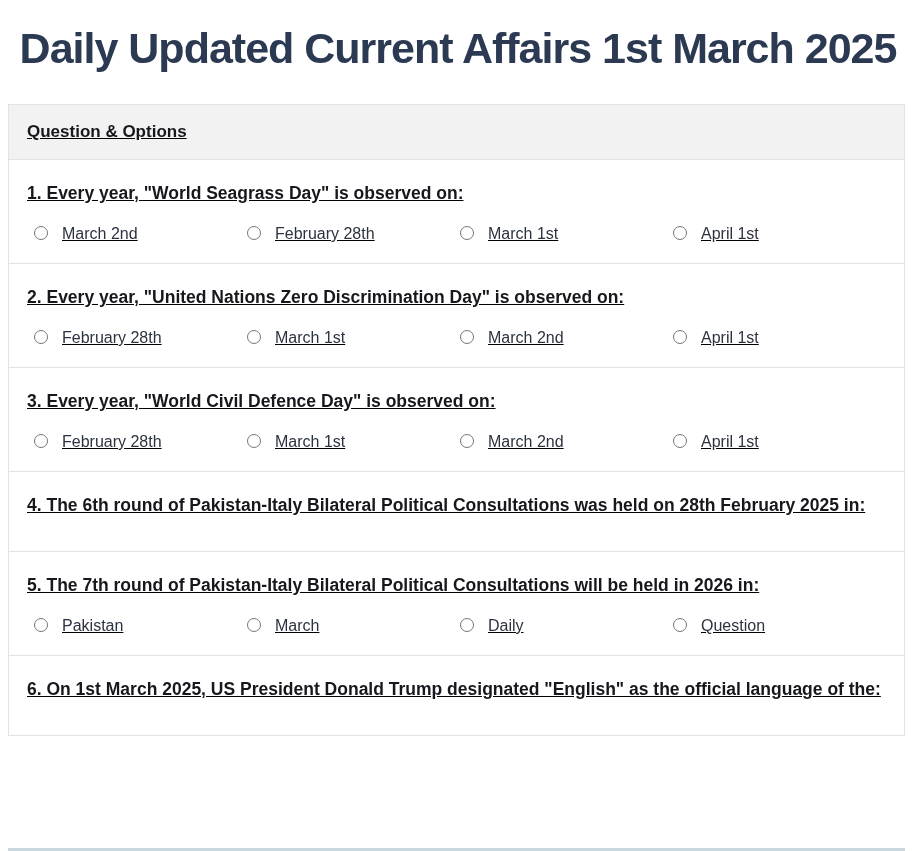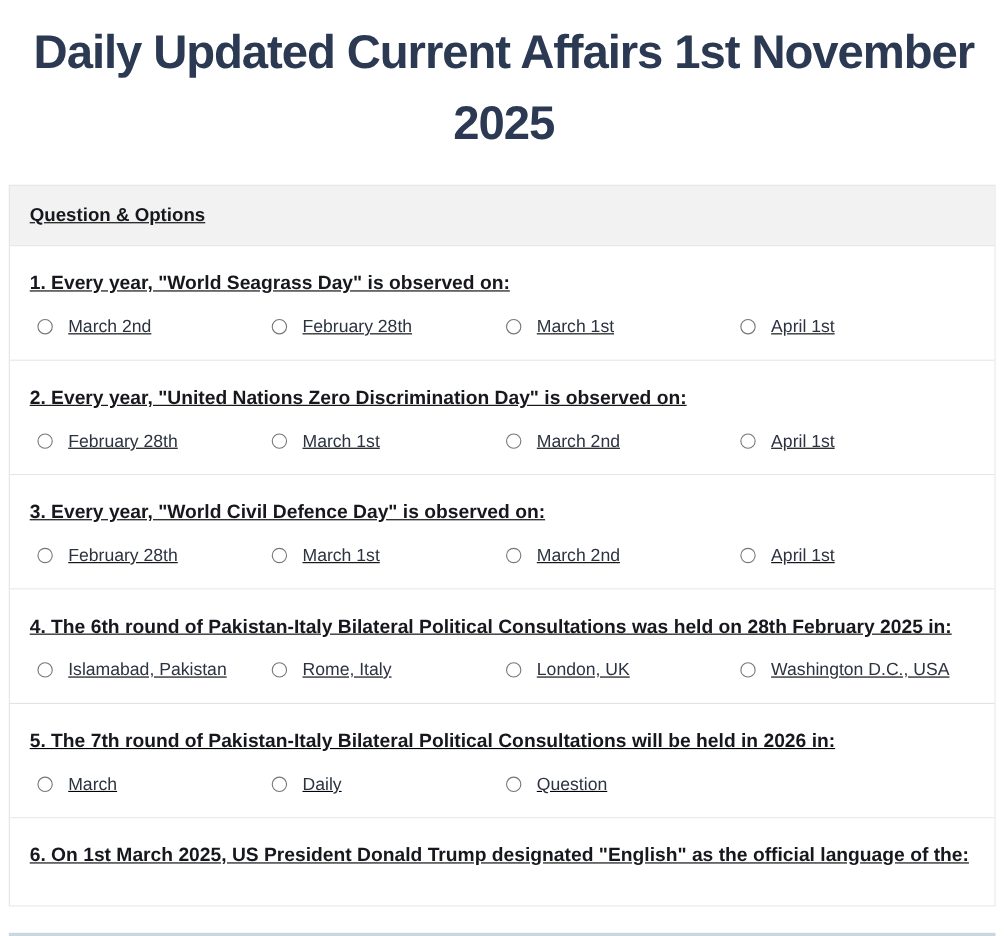--- a/index.html
+++ b/index.html
@@ -88,21 +88,21 @@
     left: 8px;
     right: 11px;
     bottom: 0;
     height: 3px;
     background: #c9d7df;
   }
 </style>
 </head>
 <body>
 
-<h1 class="page-title">Daily Updated Current Affairs 1st November 2025</h1>
+<h1 class="page-title">Daily Updated Current Affairs 1st March 2025</h1>
 
 <div class="qa-table">
   <div class="qa-header">
     <span>Question &amp; Options</span>
   </div>
   <div id="rows-container">
   <div class="qa-row">
     <div class="q-text">1. Every year, "World Seagrass Day" is observed on:</div>
     <div class="options">
   <label class="option">
@@ -172,46 +172,29 @@
 
   <label class="option">
     <input type="radio" name="q3" style="">
     <span class="option-label">April 1st</span>
   </label>
 </div>
   </div>
 
   <div class="qa-row">
     <div class="q-text">4. The 6th round of Pakistan-Italy Bilateral Political Consultations was held on 28th February 2025 in:</div>
-    <div class="options">
-  <label class="option">
-    <input type="radio" name="q4" style="">
-    <span class="option-label">Islamabad, Pakistan</span>
-  </label>
-
-  <label class="option">
-    <input type="radio" name="q4" style="">
-    <span class="option-label">Rome, Italy</span>
-  </label>
-
-  <label class="option">
-    <input type="radio" name="q4" style="">
-    <span class="option-label">London, UK</span>
-  </label>
-
-  <label class="option">
-    <input type="radio" name="q4" style="">
-    <span class="option-label">Washington D.C., USA</span>
-  </label>
-</div>
   </div>
 
   <div class="qa-row">
     <div class="q-text">5. The 7th round of Pakistan-Italy Bilateral Political Consultations will be held in 2026 in:</div>
     <div class="options">
+  <label class="option">
+    <input type="radio" name="q5" style="">
+    <span class="option-label">Pakistan</span>
+  </label>
 
   <label class="option">
     <input type="radio" name="q5" style="">
     <span class="option-label">March</span>
   </label>
 
   <label class="option">
     <input type="radio" name="q5" style="">
     <span class="option-label">Daily</span>
   </label>

